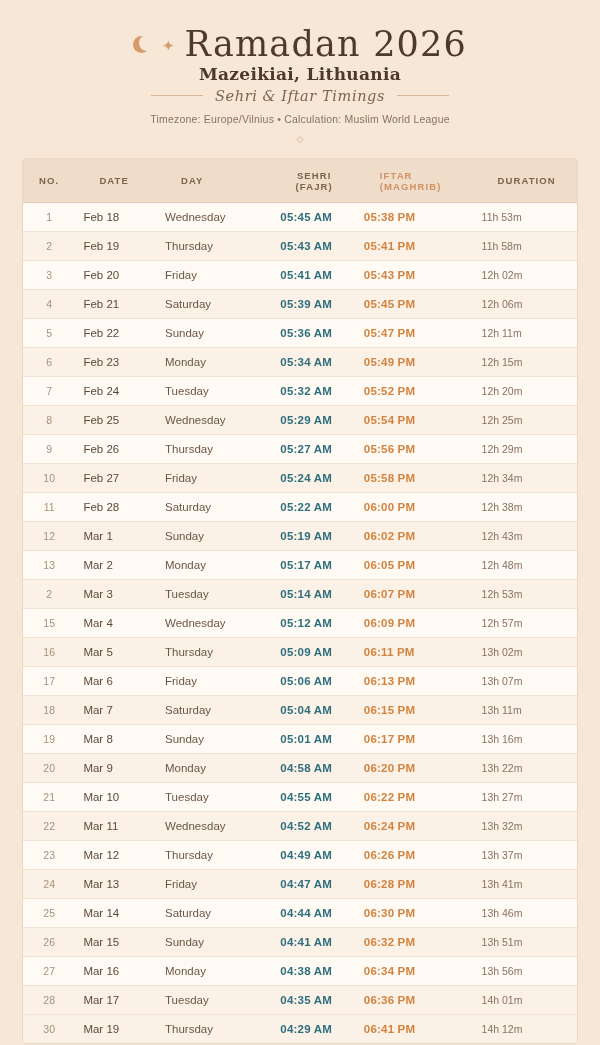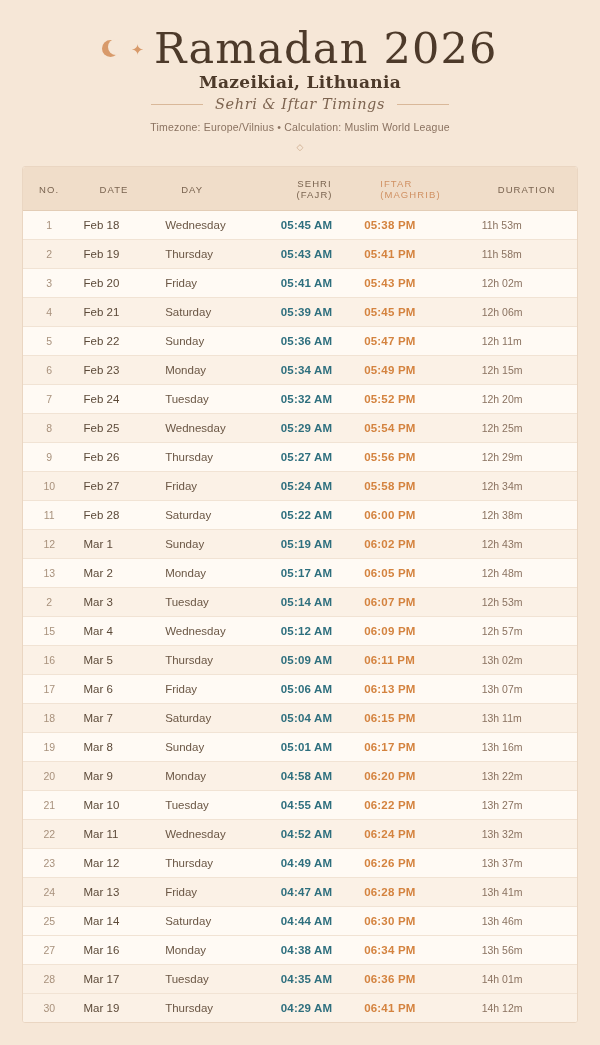--- a/index.html
+++ b/index.html
@@ -55,21 +55,21 @@
     background: #f6e7d7;
   }
   .star-icon {
     color: #d89a6a;
     font-size: 15px;
     line-height: 1;
     margin-top: 2px;
   }
   .main-title {
     font-family: "DejaVu Serif", serif;
-    font-size: 43px;
+    font-size: 35px;
     letter-spacing: 1.2px;
     color: #4d3a2a;
     font-weight: normal;
     margin: 0;
     line-height: 1.05;
   }
   .location {
     font-family: "DejaVu Serif", serif;
     font-size: 17px;
     font-weight: bold;
@@ -119,21 +119,21 @@
   table {
     width: 100%;
     border-collapse: collapse;
     font-size: 11px;
   }
   thead th {
     background: #f0ddc9;
     color: #7a6450;
     font-size: 9.5px;
     letter-spacing: 1.1px;
-    font-weight: normal;
+    font-weight: bold;
     text-transform: uppercase;
     text-align: left;
     padding: 11px 8px 10px 24px;
     border-bottom: 1px solid #e3cdb6;
   }
   thead th.iftar { color: #d09163; }
   tbody td {
     padding: 8px 8px;
     border-bottom: 1px solid #f1e3d4;
     color: #6b5745;
@@ -392,20 +392,28 @@
             <td class="col-dur">13h 41m</td>
           </tr>
           <tr>
             <td class="col-no">25</td>
             <td class="col-date">Mar 14</td>
             <td class="col-day">Saturday</td>
             <td class="col-sehri">04:44 AM</td>
             <td class="col-iftar">06:30 PM</td>
             <td class="col-dur">13h 46m</td>
           </tr>
+          <tr class="alt">
+            <td class="col-no">26</td>
+            <td class="col-date">Mar 15</td>
+            <td class="col-day">Sunday</td>
+            <td class="col-sehri">04:41 AM</td>
+            <td class="col-iftar">06:32 PM</td>
+            <td class="col-dur">13h 51m</td>
+          </tr>
           <tr>
             <td class="col-no">27</td>
             <td class="col-date">Mar 16</td>
             <td class="col-day">Monday</td>
             <td class="col-sehri">04:38 AM</td>
             <td class="col-iftar">06:34 PM</td>
             <td class="col-dur">13h 56m</td>
           </tr>
           <tr class="alt">
             <td class="col-no">28</td>

